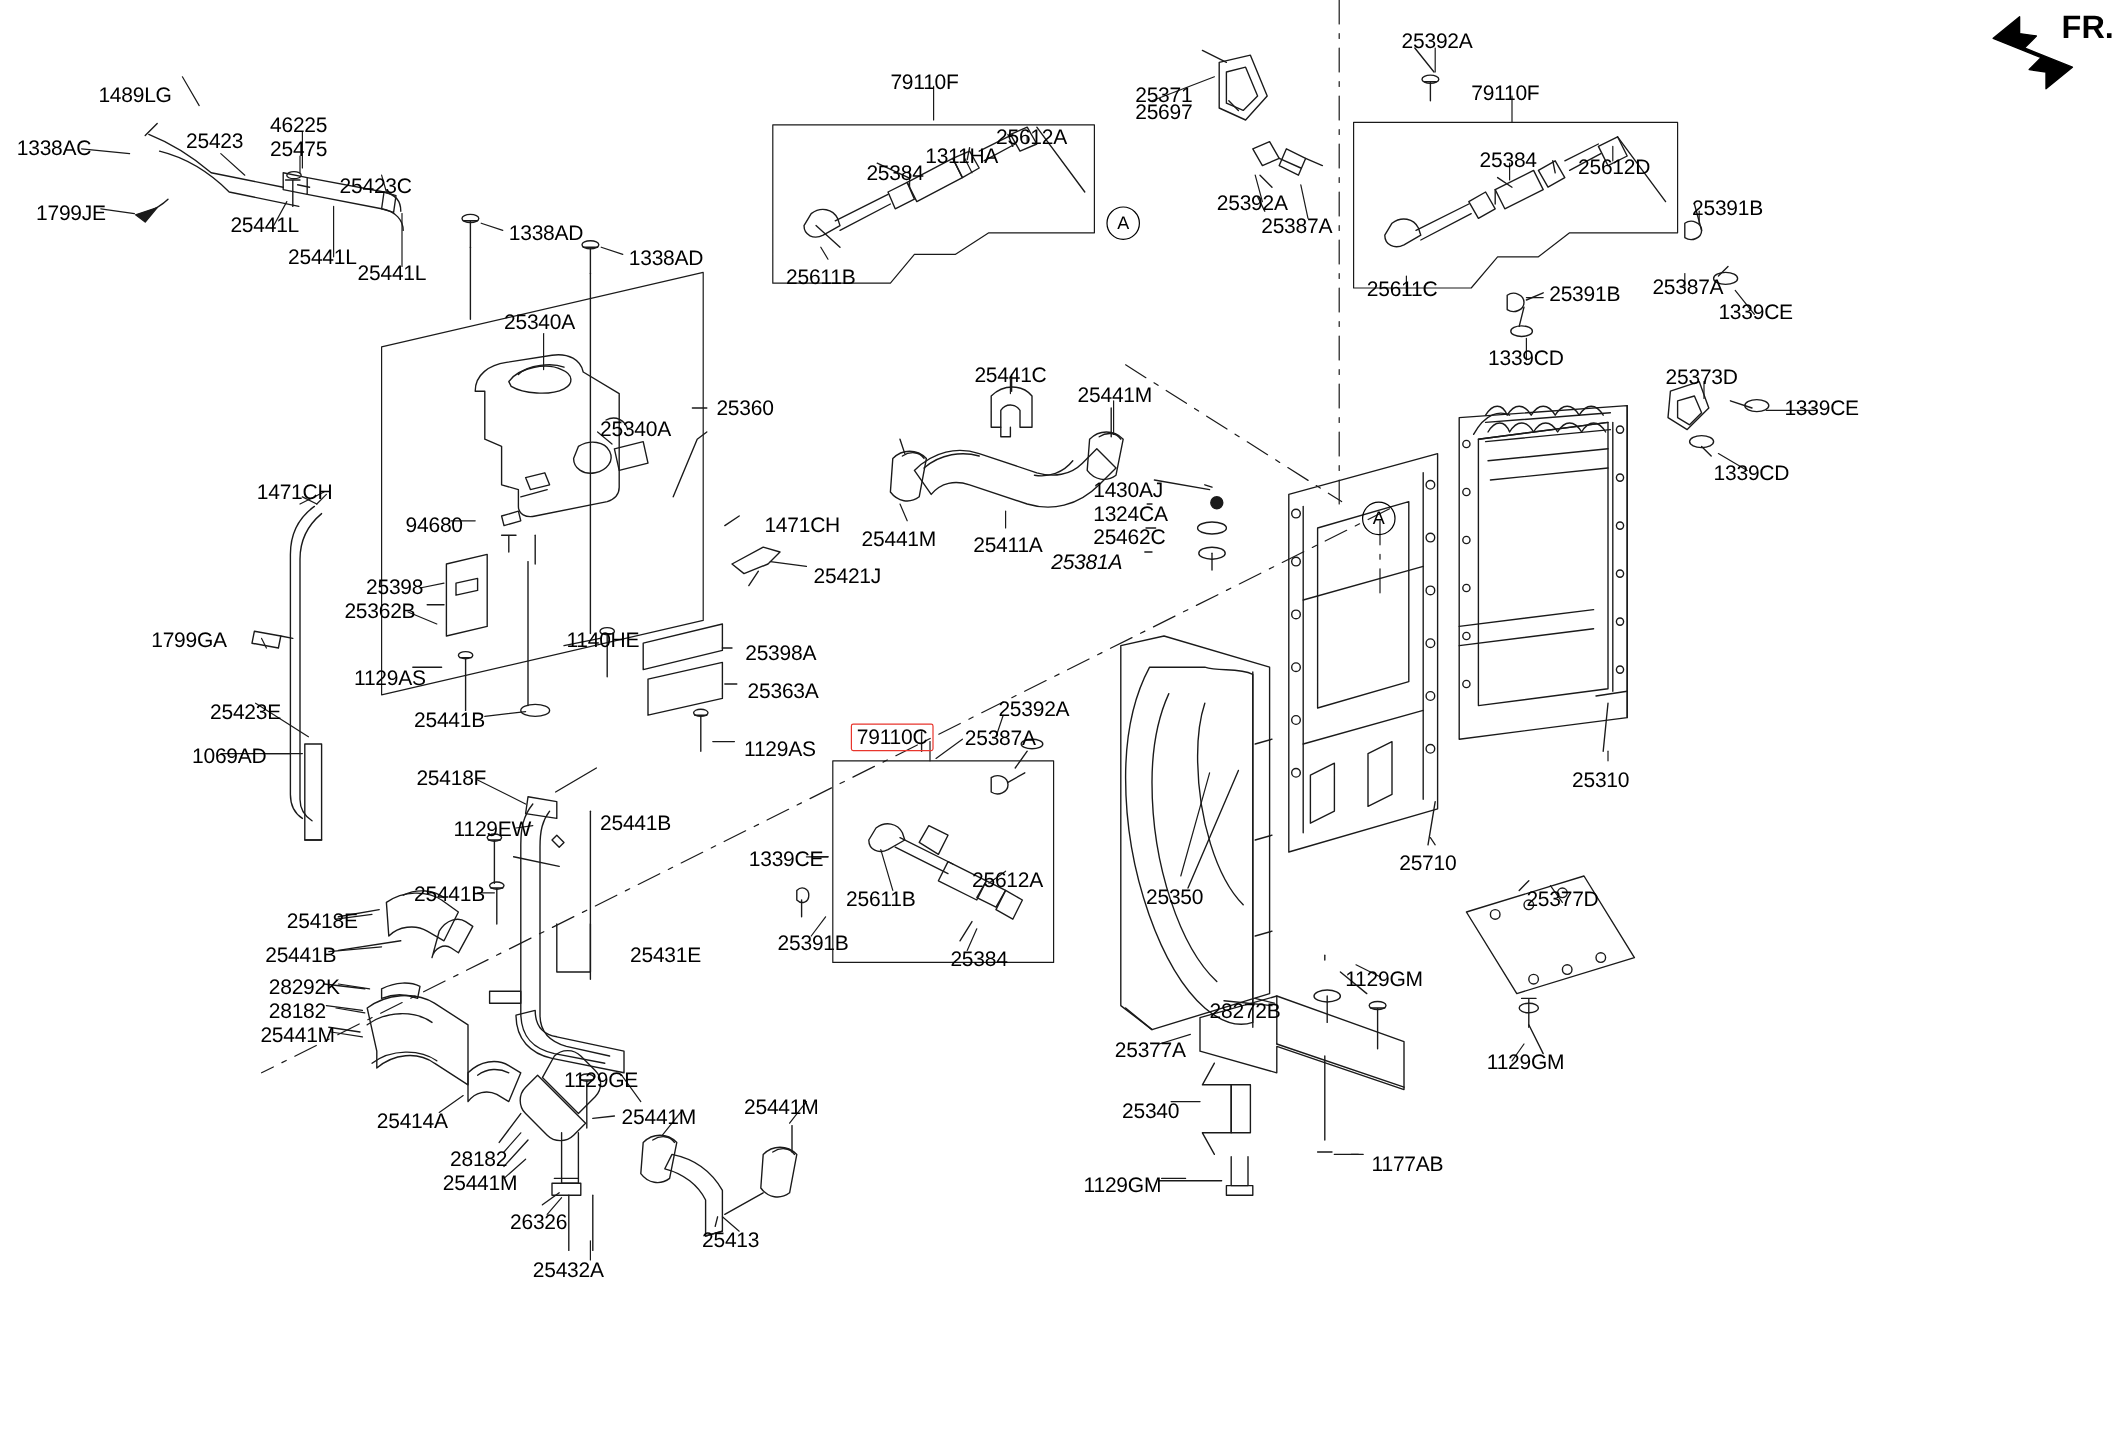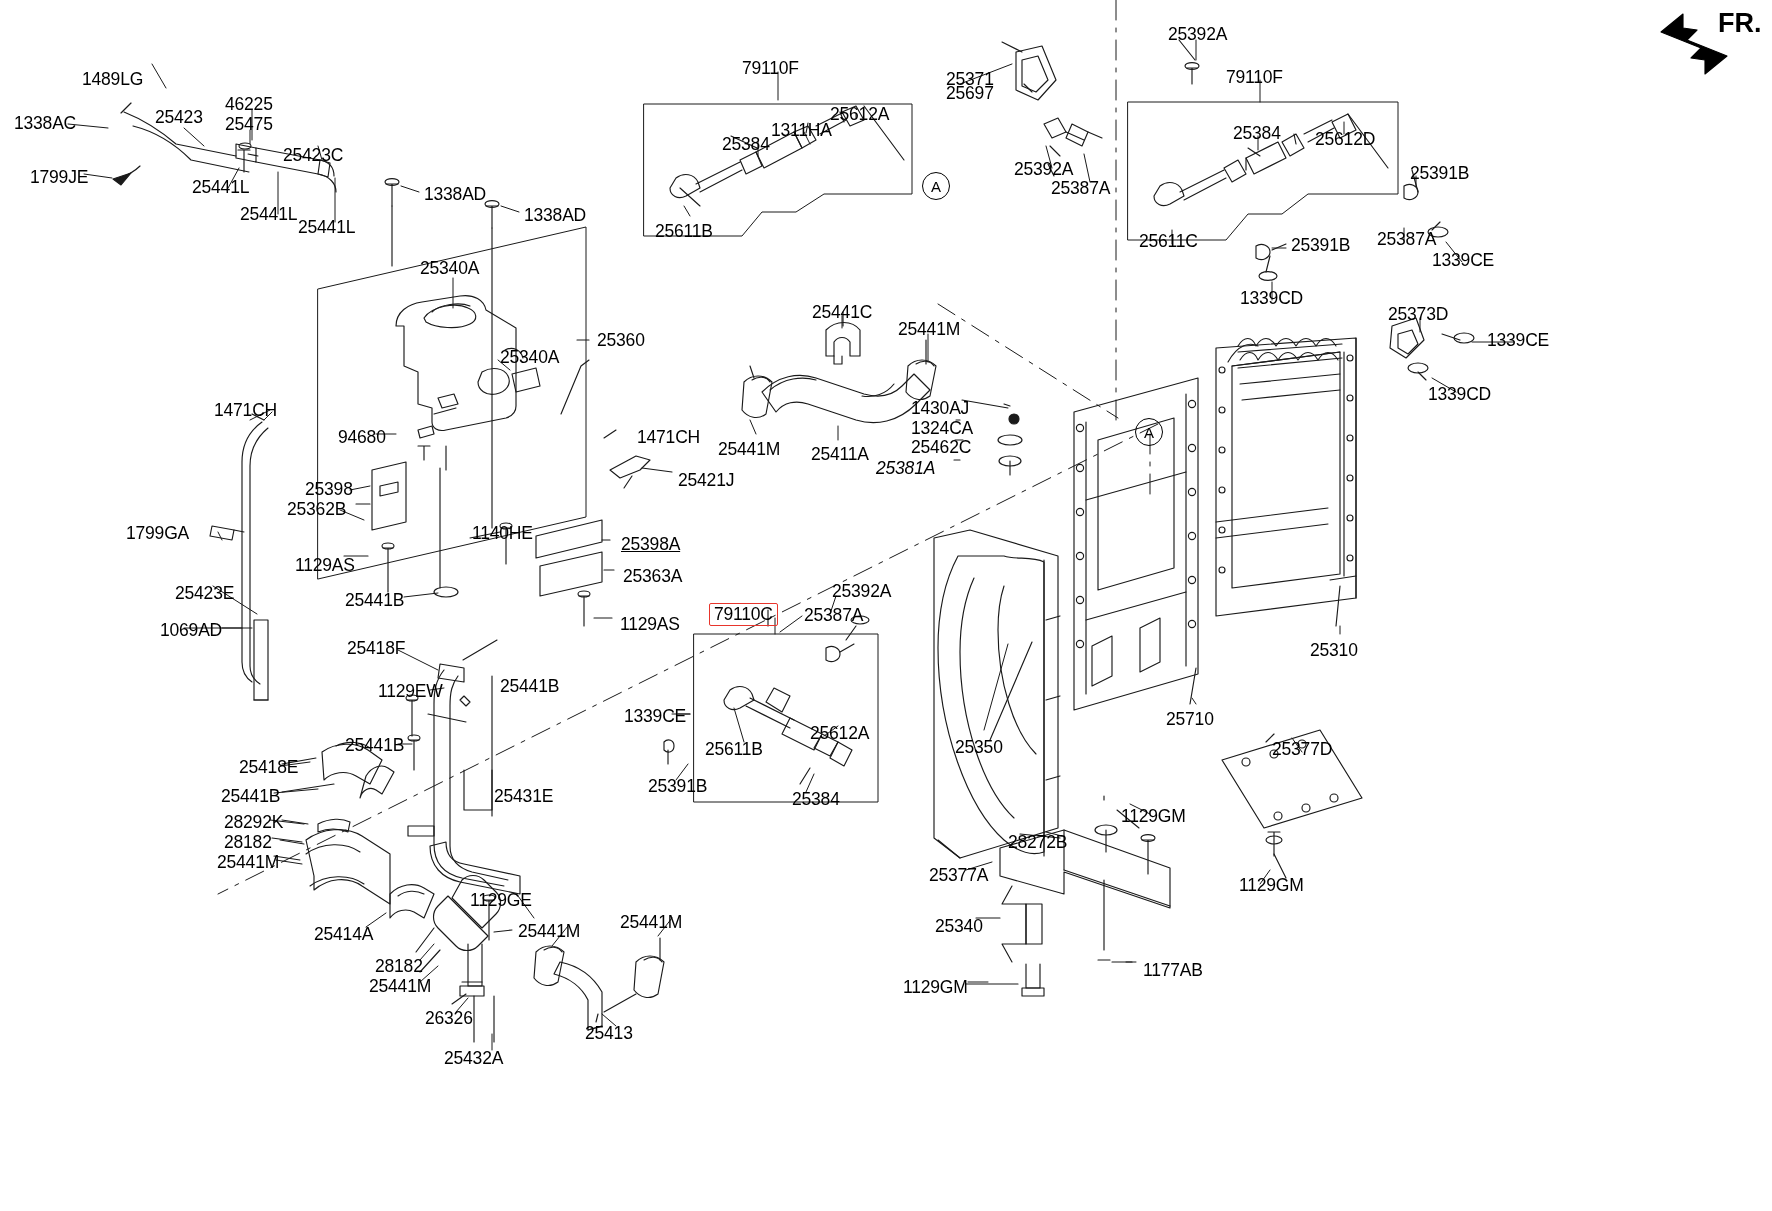--- a/index.html
+++ b/index.html
@@ -475,30 +475,30 @@
     <span class="lbl" style="left:637px;top:428px;">1471CH</span>
     <span class="lbl" style="left:678px;top:471px;">25421J</span>
     <span class="lbl" style="left:126px;top:524px;">1799GA</span>
     <span class="lbl" style="left:175px;top:584px;">25423E</span>
     <span class="lbl" style="left:160px;top:621px;">1069AD</span>
     <span class="lbl" style="left:305px;top:480px;">25398</span>
     <span class="lbl" style="left:287px;top:500px;">25362B</span>
     <span class="lbl" style="left:295px;top:556px;">1129AS</span>
     <span class="lbl" style="left:345px;top:591px;">25441B</span>
     <span class="lbl" style="left:472px;top:524px;">1140HE</span>
-    <span class="lbl" style="left:621px;top:535px;text-decoration:underline;">25398A</span>
+    <span class="lbl" style="left:621px;top:535px;">25398A</span>
     <span class="lbl" style="left:623px;top:567px;">25363A</span>
     <span class="lbl" style="left:620px;top:615px;">1129AS</span>
     <span class="lbl" style="left:347px;top:639px;">25418F</span>
     <span class="lbl" style="left:378px;top:682px;">1129EW</span>
     <span class="lbl" style="left:500px;top:677px;">25441B</span>
     <span class="lbl" style="left:345px;top:736px;">25441B</span>
     <span class="lbl" style="left:239px;top:758px;">25418E</span>
     <span class="lbl" style="left:221px;top:787px;">25441B</span>
-    <span class="lbl" style="left:494px;top:787px;">25431E</span>
+    <span class="lbl" style="left:525px;top:787px;">25431E</span>
     <span class="lbl" style="left:224px;top:813px;">28292K</span>
     <span class="lbl" style="left:224px;top:833px;">28182</span>
     <span class="lbl" style="left:217px;top:853px;">25441M</span>
     <span class="lbl" style="left:314px;top:925px;">25414A</span>
     <span class="lbl" style="left:375px;top:957px;">28182</span>
     <span class="lbl" style="left:369px;top:977px;">25441M</span>
     <span class="lbl" style="left:425px;top:1009px;">26326</span>
     <span class="lbl" style="left:444px;top:1049px;">25432A</span>
     <span class="lbl" style="left:470px;top:891px;">1129GE</span>
     <span class="lbl" style="left:518px;top:922px;">25441M</span>

